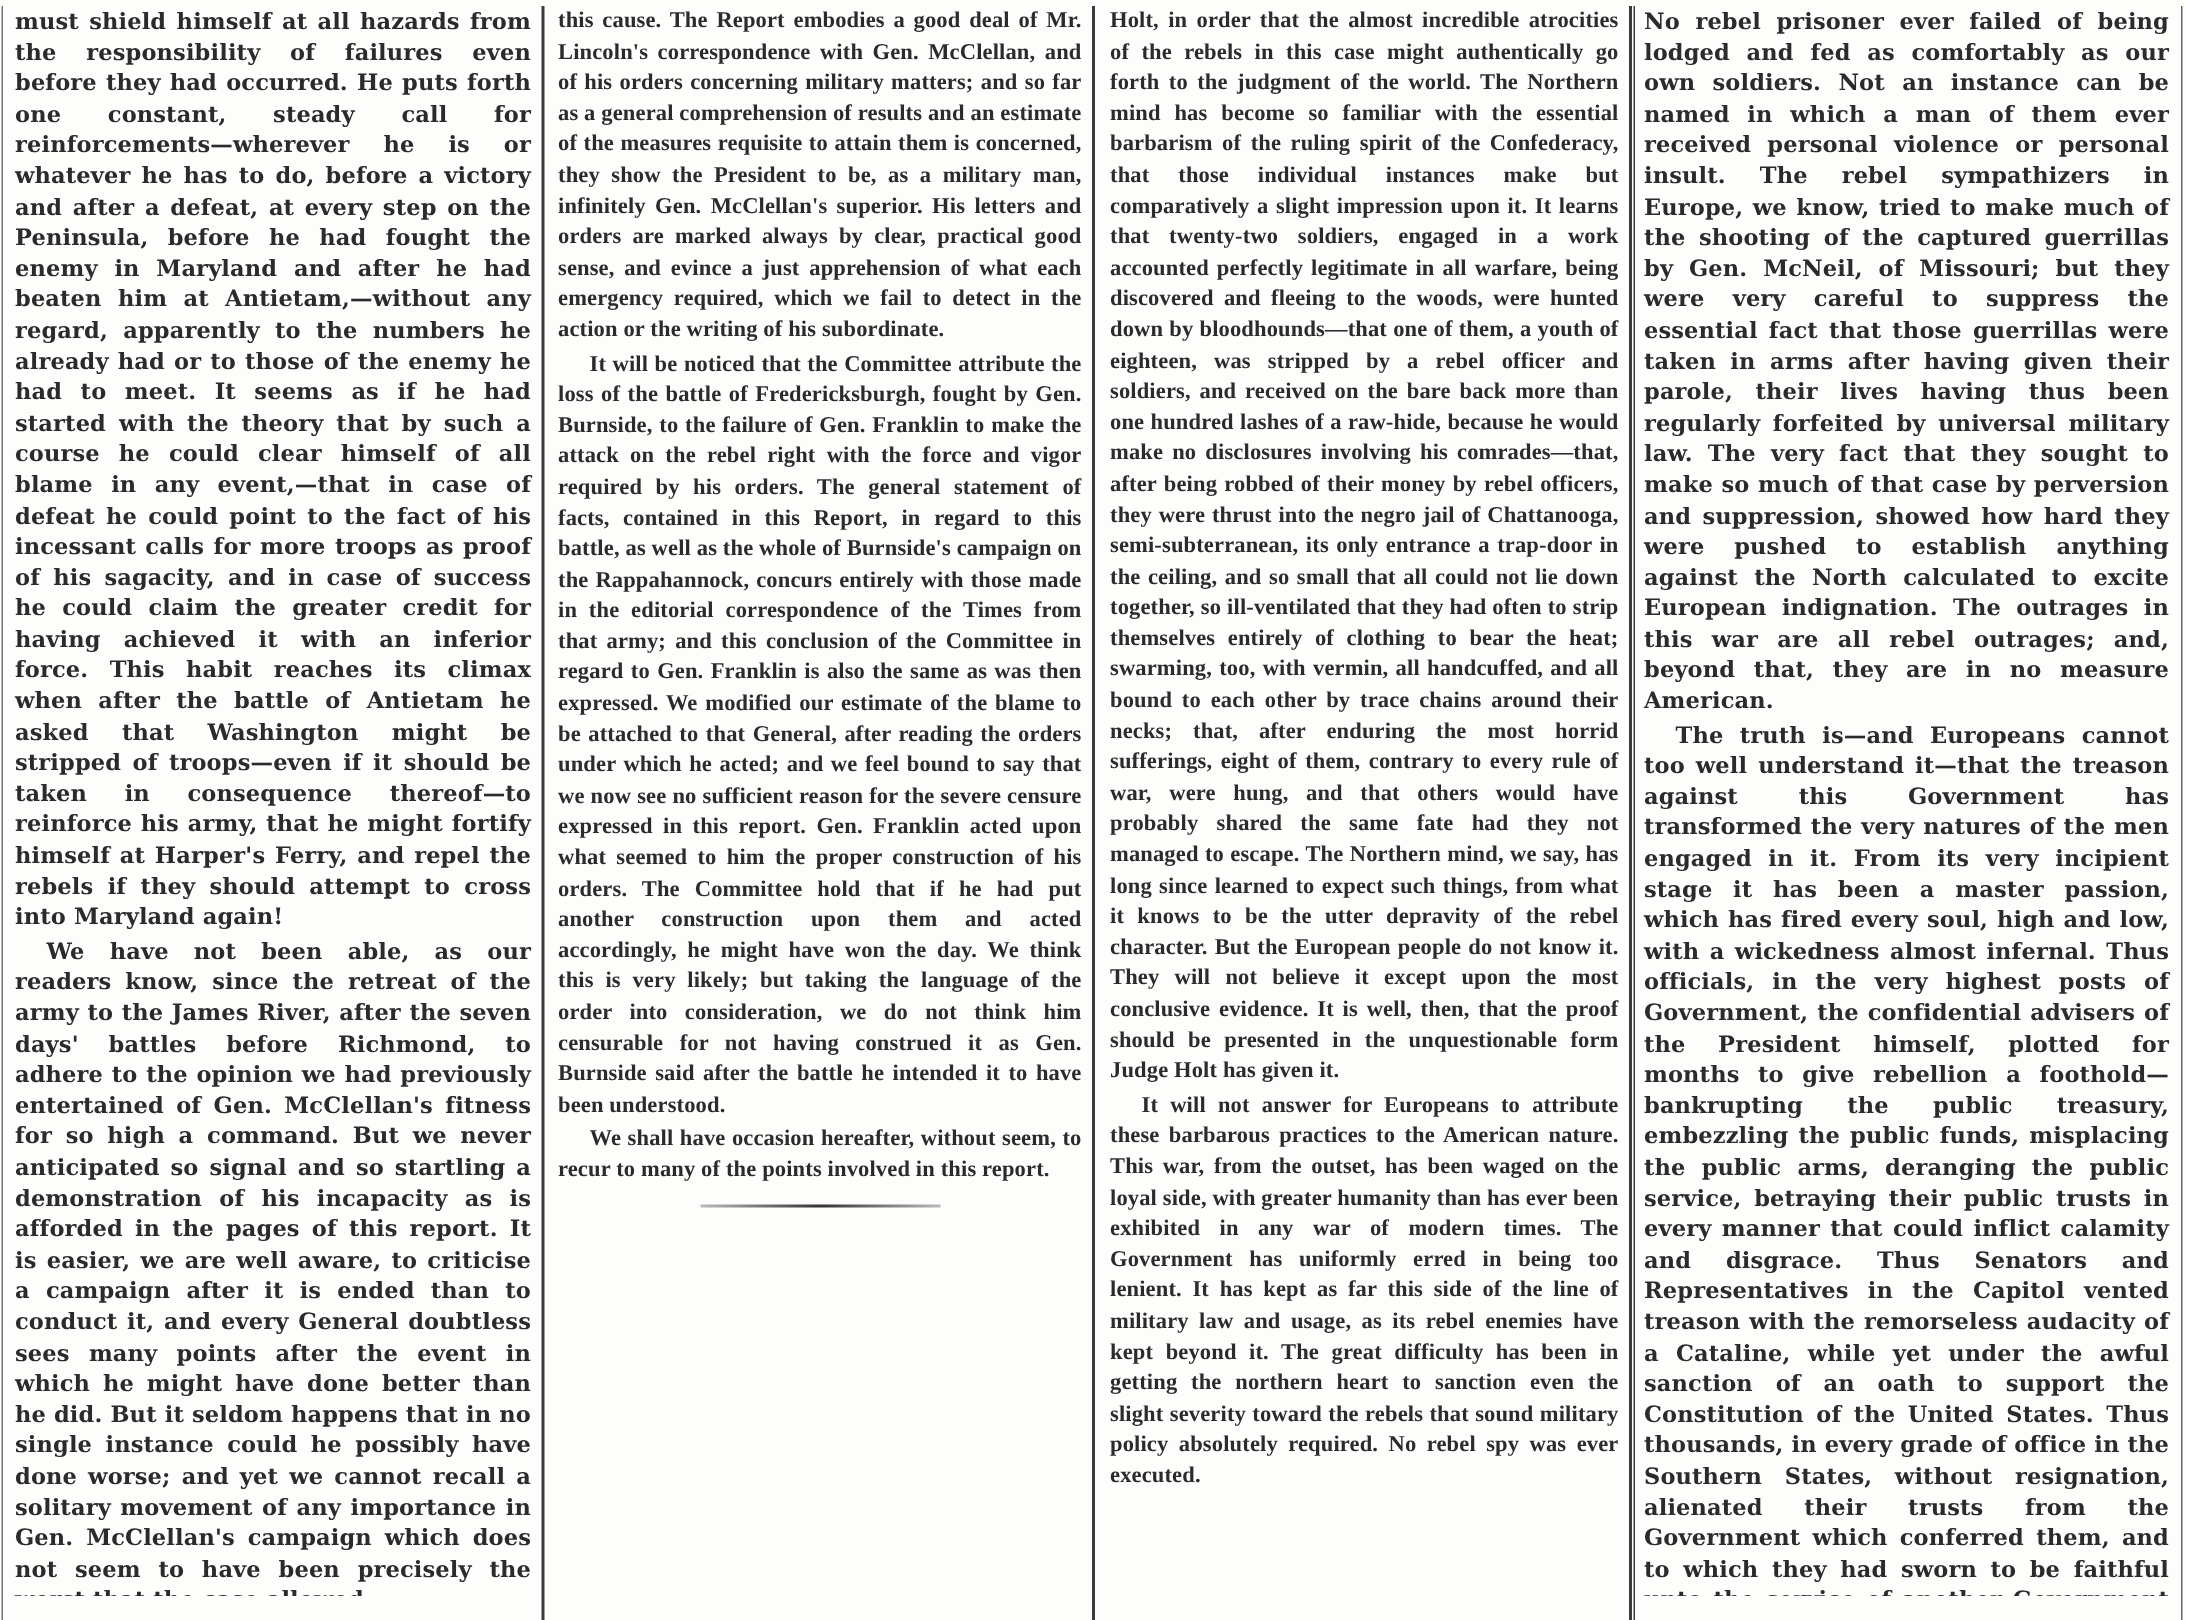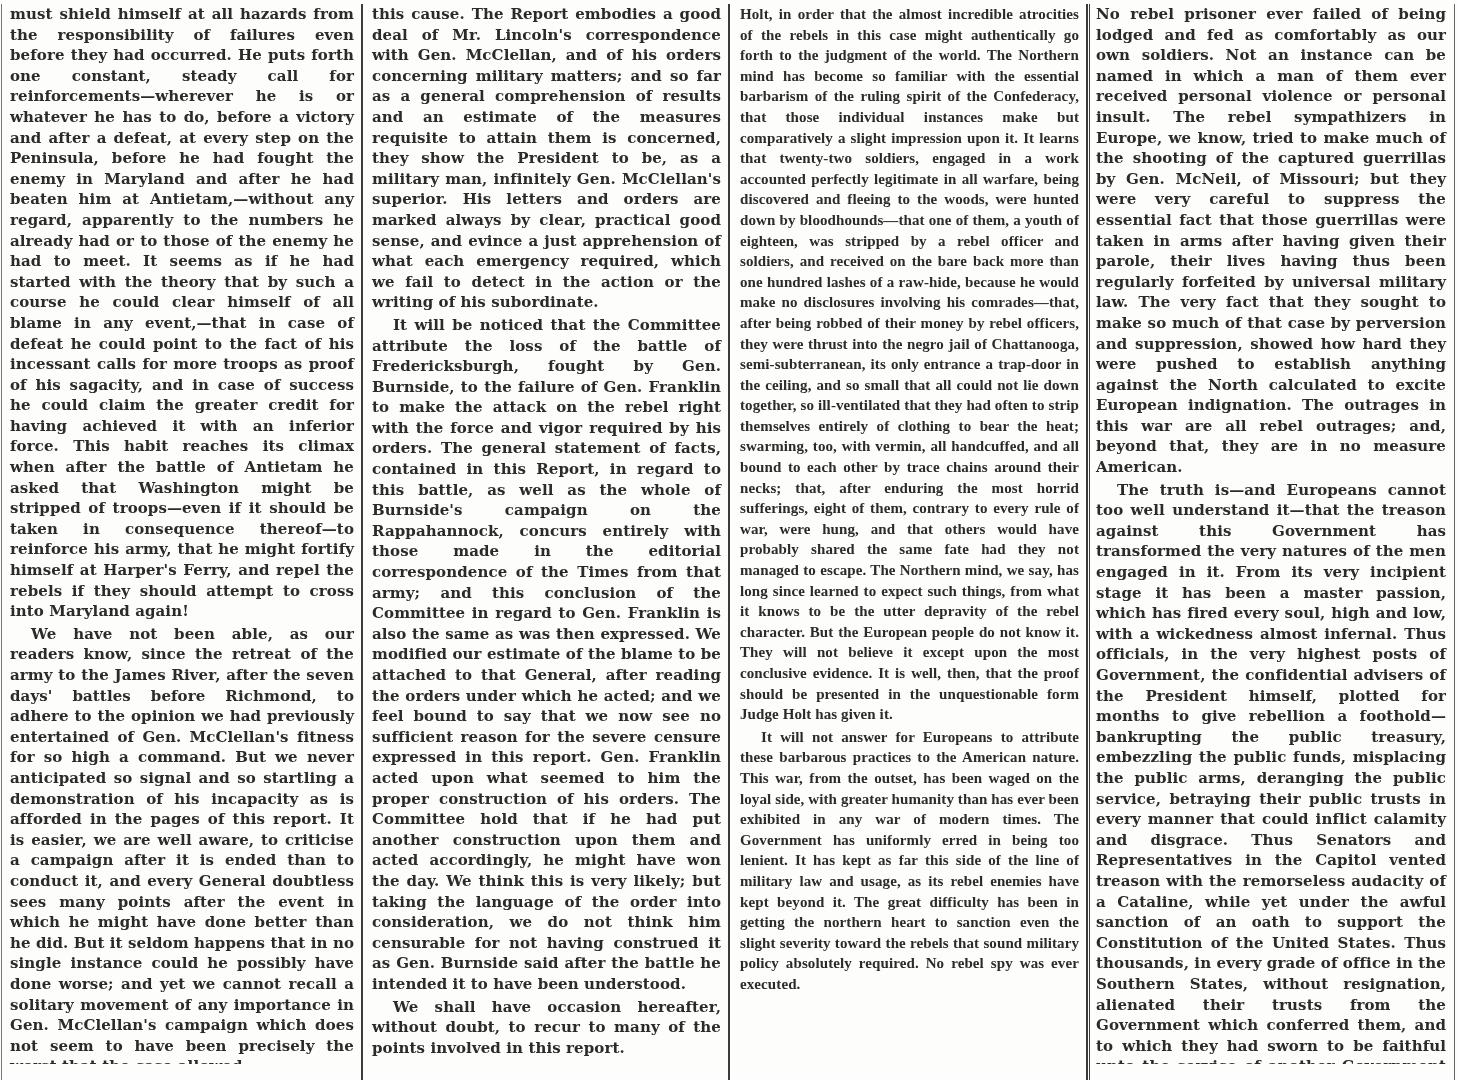--- a/index.html
+++ b/index.html
@@ -22,21 +22,21 @@
     text-align: justify;
     letter-spacing: 0.1px;
     font-weight: 600;
     color: #2b2b2b;
     overflow: hidden;
   }
   .col p { margin: 0; text-indent: 0; }
   .col p.indent { text-indent: 1.4em; margin-top: 2px; }
   .col p + p { margin-top: 6px; }
   #col1 { left: 4px; width: 356px; }
-  #col2 { left: 366px; width: 361px; }
+  #col2 { left: 366px; width: 361px; font-family: Liberation Serif, serif; }
   #col3 { left: 734px; width: 351px; font-family: Liberation Serif, serif; }
   #col4 { left: 1090px; width: 362px; }
   .rule {
     position: absolute; top: 4px; bottom: 0; width: 2px;
     background: #3b3b3b;
   }
   .rule.r0 { left: 1px; width: 1px; background: #777; }
   .rule.r1 { left: 361px; }
   .rule.r2 { left: 728px; }
   .rule.r3 { left: 1086px; }
@@ -60,21 +60,21 @@
 
   <div class="col" id="col1">
     <p>must shield himself at all hazards from the responsibility of failures even before they had occurred. He puts forth one constant, steady call for reinforcements—wherever he is or whatever he has to do, before a victory and after a defeat, at every step on the Peninsula, before he had fought the enemy in Maryland and after he had beaten him at Antietam,—without any regard, apparently to the numbers he already had or to those of the enemy he had to meet. It seems as if he had started with the theory that by such a course he could clear himself of all blame in any event,—that in case of defeat he could point to the fact of his incessant calls for more troops as proof of his sagacity, and in case of success he could claim the greater credit for having achieved it with an inferior force. This habit reaches its climax when after the battle of Antietam he asked that Washington might be stripped of troops—even if it should be taken in consequence thereof—to reinforce his army, that he might fortify himself at Harper's Ferry, and repel the rebels if they should attempt to cross into Maryland again!</p>
     <p class="indent">We have not been able, as our readers know, since the retreat of the army to the James River, after the seven days' battles before Richmond, to adhere to the opinion we had previously entertained of Gen. McClellan's fitness for so high a command. But we never anticipated so signal and so startling a demonstration of his incapacity as is afforded in the pages of this report. It is easier, we are well aware, to criticise a campaign after it is ended than to conduct it, and every General doubtless sees many points after the event in which he might have done better than he did. But it seldom happens that in no single instance could he possibly have done worse; and yet we cannot recall a solitary movement of any importance in Gen. McClellan's campaign which does not seem to have been precisely the worst that the case allowed.</p>
     <p class="indent">Without entering at present upon any detailed examination of the points which warrant so sweeping a condemnation as this, we desire to call attention to one feature of the report which merits notice. A great deal has been said about President Lincoln's presumptuous interference with Gen. McClellan's movements in the field, and it has become popular in certain quarters to attribute the ill-success of the Army of the Potomac to</p>
   </div>
 
   <div class="col" id="col2">
     <p>this cause. The Report embodies a good deal of Mr. Lincoln's correspondence with Gen. McClellan, and of his orders concerning military matters; and so far as a general comprehension of results and an estimate of the measures requisite to attain them is concerned, they show the President to be, as a military man, infinitely Gen. McClellan's superior. His letters and orders are marked always by clear, practical good sense, and evince a just apprehension of what each emergency required, which we fail to detect in the action or the writing of his subordinate.</p>
     <p class="indent">It will be noticed that the Committee attribute the loss of the battle of Fredericksburgh, fought by Gen. Burnside, to the failure of Gen. Franklin to make the attack on the rebel right with the force and vigor required by his orders. The general statement of facts, contained in this Report, in regard to this battle, as well as the whole of Burnside's campaign on the Rappahannock, concurs entirely with those made in the editorial correspondence of the Times from that army; and this conclusion of the Committee in regard to Gen. Franklin is also the same as was then expressed. We modified our estimate of the blame to be attached to that General, after reading the orders under which he acted; and we feel bound to say that we now see no sufficient reason for the severe censure expressed in this report. Gen. Franklin acted upon what seemed to him the proper construction of his orders. The Committee hold that if he had put another construction upon them and acted accordingly, he might have won the day. We think this is very likely; but taking the language of the order into consideration, we do not think him censurable for not having construed it as Gen. Burnside said after the battle he intended it to have been understood.</p>
-    <p class="indent">We shall have occasion hereafter, without doubt, to recur to many of the points involved in this report.</p>
+    <p class="indent">We shall have occasion hereafter, without seem, to recur to many of the points involved in this report.</p>
     <div class="divider"></div>
 
   </div>
 
   <div class="col" id="col3">
     <p>Holt, in order that the almost incredible atrocities of the rebels in this case might authentically go forth to the judgment of the world. The Northern mind has become so familiar with the essential barbarism of the ruling spirit of the Confederacy, that those individual instances make but comparatively a slight impression upon it. It learns that twenty-two soldiers, engaged in a work accounted perfectly legitimate in all warfare, being discovered and fleeing to the woods, were hunted down by bloodhounds—that one of them, a youth of eighteen, was stripped by a rebel officer and soldiers, and received on the bare back more than one hundred lashes of a raw-hide, because he would make no disclosures involving his comrades—that, after being robbed of their money by rebel officers, they were thrust into the negro jail of Chattanooga, semi-subterranean, its only entrance a trap-door in the ceiling, and so small that all could not lie down together, so ill-ventilated that they had often to strip themselves entirely of clothing to bear the heat; swarming, too, with vermin, all handcuffed, and all bound to each other by trace chains around their necks; that, after enduring the most horrid sufferings, eight of them, contrary to every rule of war, were hung, and that others would have probably shared the same fate had they not managed to escape. The Northern mind, we say, has long since learned to expect such things, from what it knows to be the utter depravity of the rebel character. But the European people do not know it. They will not believe it except upon the most conclusive evidence. It is well, then, that the proof should be presented in the unquestionable form Judge Holt has given it.</p>
     <p class="indent">It will not answer for Europeans to attribute these barbarous practices to the American nature. This war, from the outset, has been waged on the loyal side, with greater humanity than has ever been exhibited in any war of modern times. The Government has uniformly erred in being too lenient. It has kept as far this side of the line of military law and usage, as its rebel enemies have kept beyond it. The great difficulty has been in getting the northern heart to sanction even the slight severity toward the rebels that sound military policy absolutely required. No rebel spy was ever executed.</p>
   </div>
 
   <div class="col" id="col4">

